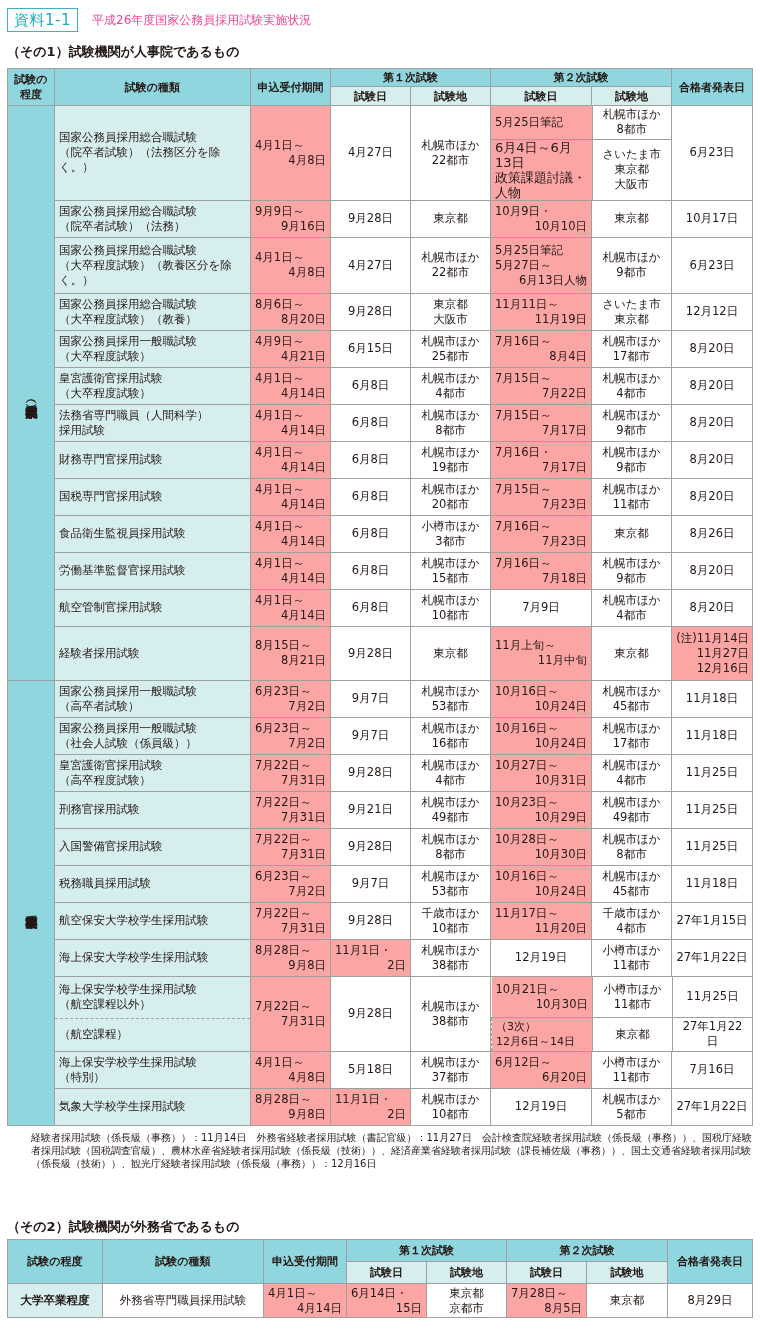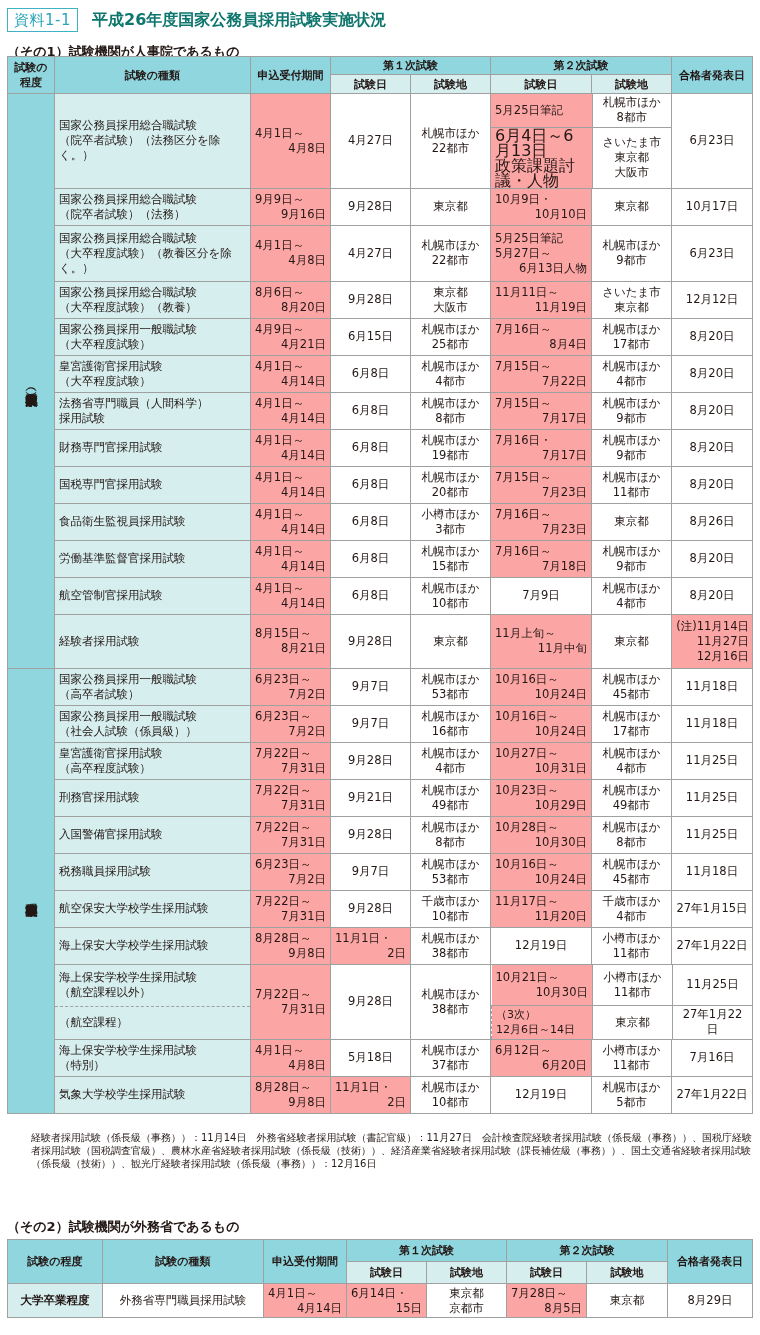--- a/index.html
+++ b/index.html
@@ -1,19 +1,19 @@
 <!DOCTYPE html>
 <html><head>
 <meta charset="utf-8">
 <style>
   html, body { margin:0; padding:0; background:#ffffff; }
   body { width:760px; height:1335px; overflow:hidden; font-family:"DejaVu Sans", sans-serif; color:#231815; position:relative; }
   .title-row { position:absolute; left:7px; top:7px; height:26px; display:flex; align-items:center; }
   .title-badge { border:1.5px solid #3fb3c4; color:#2aa6b9; font-size:15px; padding:1px 6px; height:20px; line-height:20px; letter-spacing:0.5px; }
-  .title-text { margin-left:14px; font-size:16px; font-weight:bold; color:#0f766e; }
+  .title-text { margin-left:14px; font-size:12px; font-weight:normal; color:#ec4899; }
   .sub { position:absolute; left:7px; font-size:13px; font-weight:bold; color:#231815; }
   table { border-collapse:collapse; table-layout:fixed; position:absolute; font-size:11.5px; }
   td, th { border:1px solid #9fa0a0; padding:0 4px; vertical-align:middle; font-weight:normal; line-height:15px; }
   th { background:#8fd6df; text-align:center; font-weight:bold; font-size:11px; }
   th.sub2 { background:#d6eeee; font-weight:bold; }
   td.grp { background:#8fd6df; text-align:center; font-weight:bold; }
   td.name { background:#d6eeee; text-align:left; }
   td.c { text-align:center; background:#fff; }
   td.r { background:#fca5a5; }
   .rng { display:block; }
@@ -30,21 +30,21 @@
 </head>
 <body>
 
 <div class="title-row">
   <span class="title-badge">資料1-1</span>
   <span class="title-text">平成26年度国家公務員採用試験実施状況</span>
 </div>
 
 <div class="sub" style="top:43px;">（その1）試験機関が人事院であるもの</div>
 
-<table id="t1" style="left:7px; top:56px; width:745px;padding-left:34px;">
+<table id="t1" style="left:7px; top:68px; width:745px;padding-left:34px;">
   <colgroup>
     <col style="width:47px">
       <col style="width:196px">
       <col style="width:80px">
       <col style="width:80px">
       <col style="width:80px">
       <col style="width:101px">
       <col style="width:80px">
       <col style="width:81px">
   </colgroup>
@@ -81,21 +81,21 @@
             <colgroup>
               <col style="width:101px">
               <col>
             </colgroup>
         <tbody>
               <tr style="height:33px;">
                 <td class="r" style="border-top:none;border-left:none;border-bottom:1px dashed #9fa0a0;">5月25日筆記</td>
                 <td class="c" style="border-top:none;border-right:none;border-bottom:1px dashed #9fa0a0;"><span>札幌市ほか</span><br><span>8都市</span></td>
               </tr>
         <tr>
-                <td class="r" style="border-bottom:none;border-left:none;font-size:16px;"><span>6月4日～6月13日</span><br><span>政策課題討議・人物</span></td>
+                <td class="r" style="border-bottom:none;border-left:none;font-size:13px;"><span>6月4日～6月13日</span><br><span>政策課題討議・人物</span></td>
                 <td class="c" style="border-bottom:none;border-right:none;"><span>さいたま市</span><br><span>東京都</span><br><span>大阪市</span></td>
               </tr>
       </tbody>
           </table>
         </td>
         <td class="c">6月23日</td>
       </tr>
       <tr style="height:37px;">
         <td class="name"><span>国家公務員採用総合職試験</span><br><span>（院卒者試験）（法務）</span></td>
         <td class="r">

